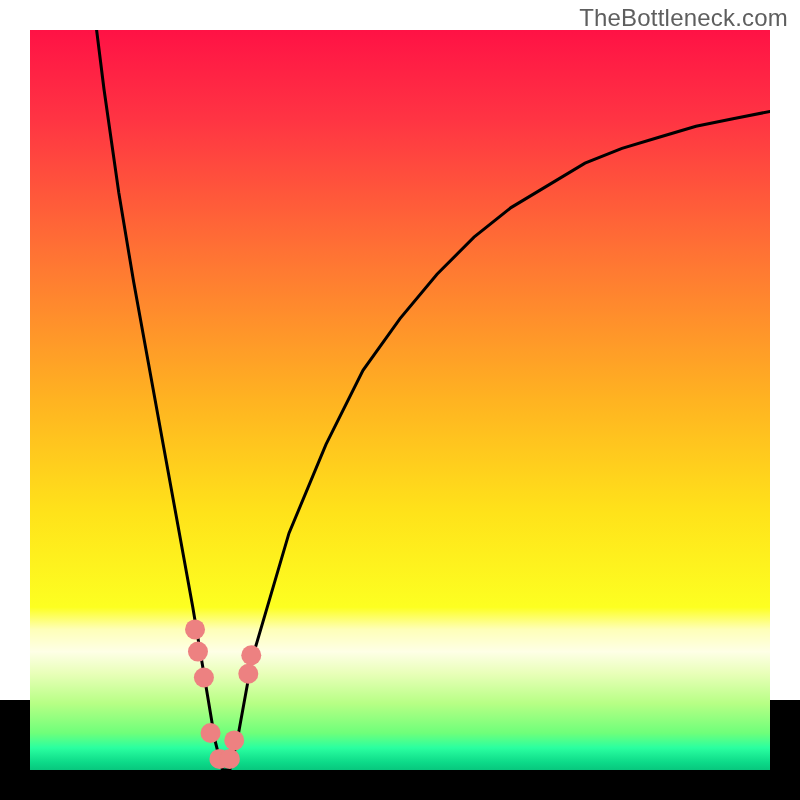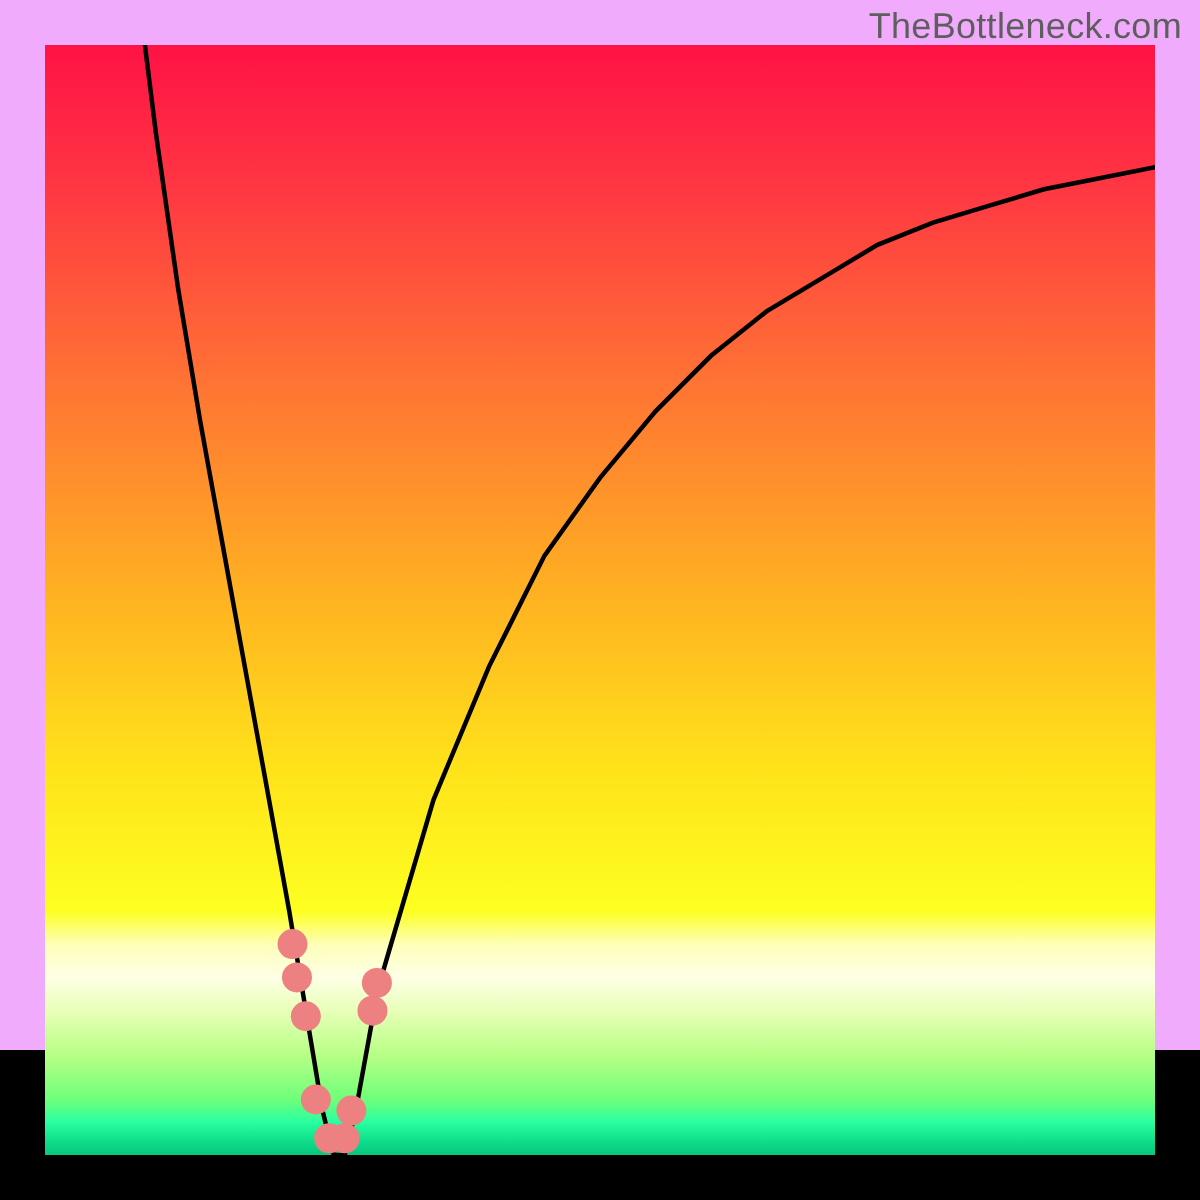--- a/index.html
+++ b/index.html
@@ -10,21 +10,21 @@
     background: #000;
     overflow: hidden;
     font-family: Arial, Helvetica, sans-serif;
   }
   .frame {
     position: absolute;
     left: 0;
     top: 0;
     width: 800px;
     height: 700px;
-    background: #f0abfc;
+    background: #ffffff;
   }
   .plot {
     position: absolute;
     left: 30px;
     top: 30px;
     width: 740px;
     height: 740px;
     overflow: hidden;
   }
   .gradient {

